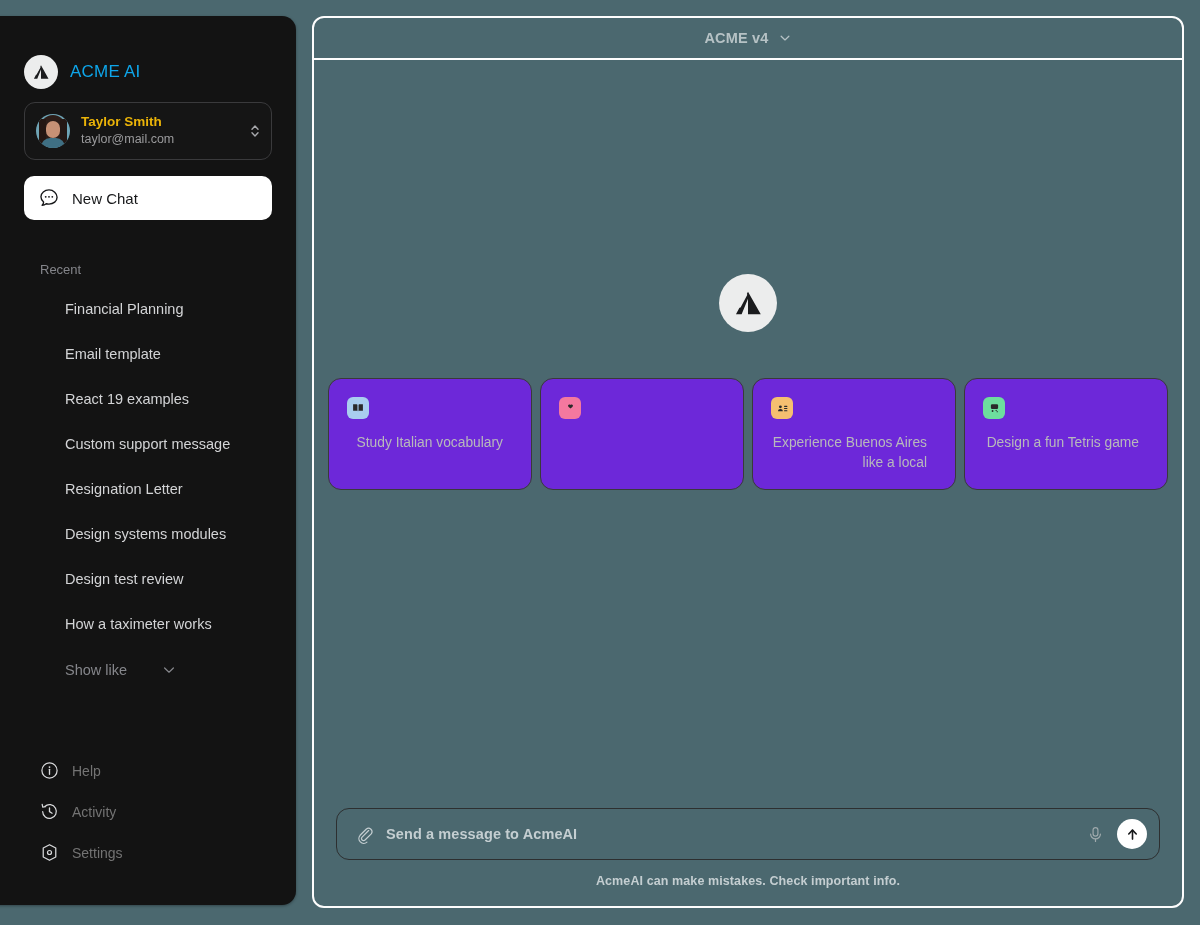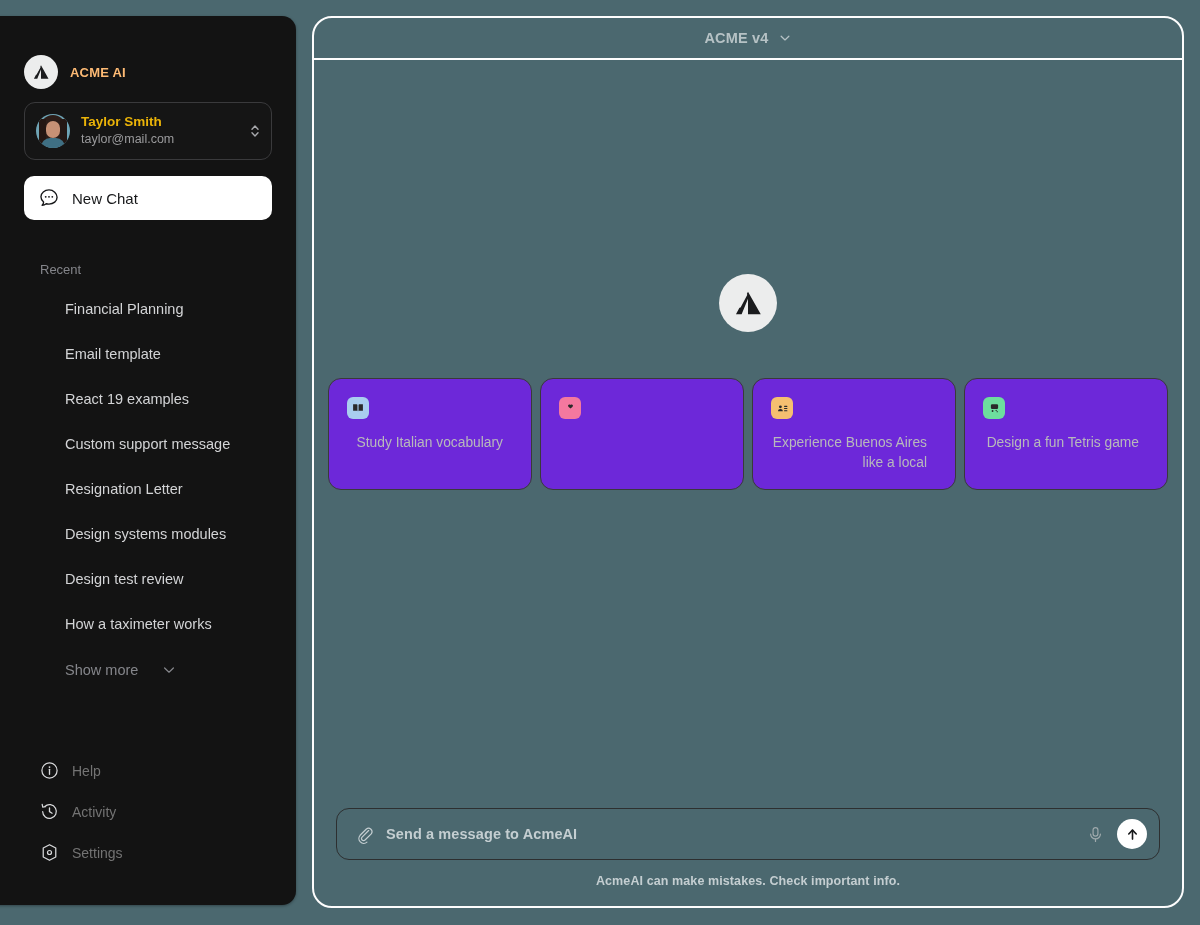--- a/index.html
+++ b/index.html
@@ -41,23 +41,23 @@
     height: 86px;
   }
   .brand-logo {
     width: 34px; height: 34px;
     border-radius: 50%;
     background: #eceded;
     display: flex; align-items: center; justify-content: center;
     flex: none;
   }
   .brand-name {
-    color: #fdba74;
-    font-size: 13px;
-    font-weight: bold;
+    color: #0ea5e9;
+    font-size: 17px;
+    font-weight: normal;
     letter-spacing: .2px;
   }
 
   .profile {
     margin: 0 24px 0 24px;
     height: 58px;
     border: 1px solid #3a3a3c;
     border-radius: 11px;
     display: flex;
     align-items: center;
@@ -167,21 +167,21 @@
   }
 
   
   .main {
     position: absolute;
     left: 312px;
     top: 16px;
     width: 872px;
     height: 892px;
     border: 2px solid #fdfdfd;
-    border-radius: 20px;
+    border-radius: 12px;
     display: flex;
     flex-direction: column;
     overflow: hidden;
   }
 
   .topbar {
     height: 42px;
     border-bottom: 2px solid #fdfdfd;
     display: flex;
     align-items: center;
@@ -342,21 +342,21 @@
     <div class="recent-item">Financial Planning</div>
     <div class="recent-item">Email template</div>
     <div class="recent-item">React 19 examples</div>
     <div class="recent-item">Custom support message</div>
     <div class="recent-item">Resignation Letter</div>
     <div class="recent-item">Design systems modules</div>
     <div class="recent-item">Design test review</div>
     <div class="recent-item">How a taximeter works</div>
 
     <div class="show-more">
-      <span>Show more</span>
+      <span>Show like</span>
       <span>
         <svg width="16" height="16" viewBox="0 0 20 20" aria-hidden="true">
           <path d="M4.5 7.5 L10 12.8 L15.5 7.5" fill="none" stroke="#85868b" stroke-width="1.5" stroke-linecap="round" stroke-linejoin="round"></path>
         </svg>
       </span>
     </div>
   </div>
 
   <div class="sidebar-spacer"></div>
 

